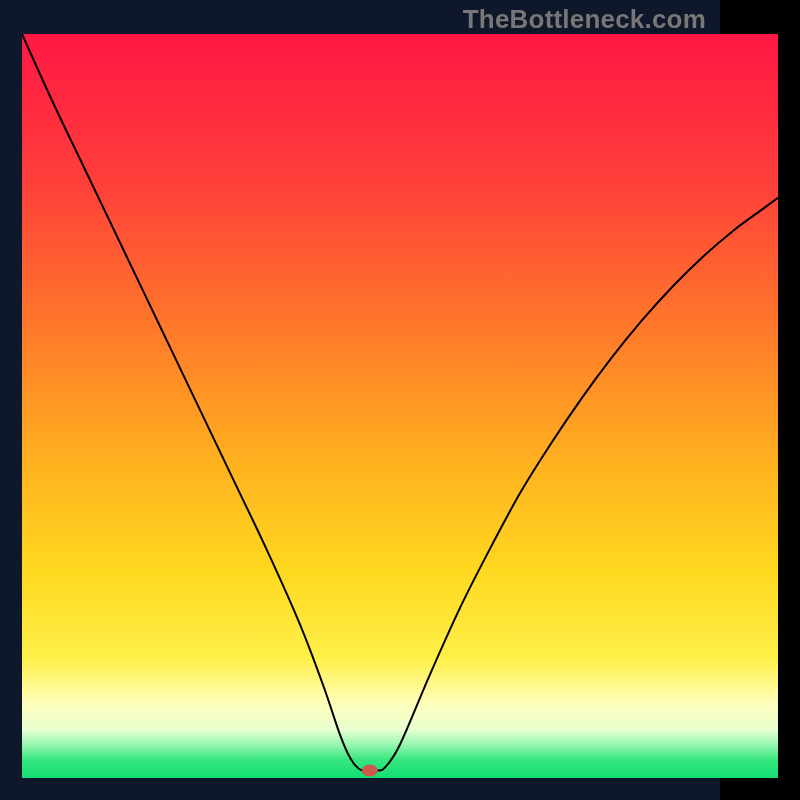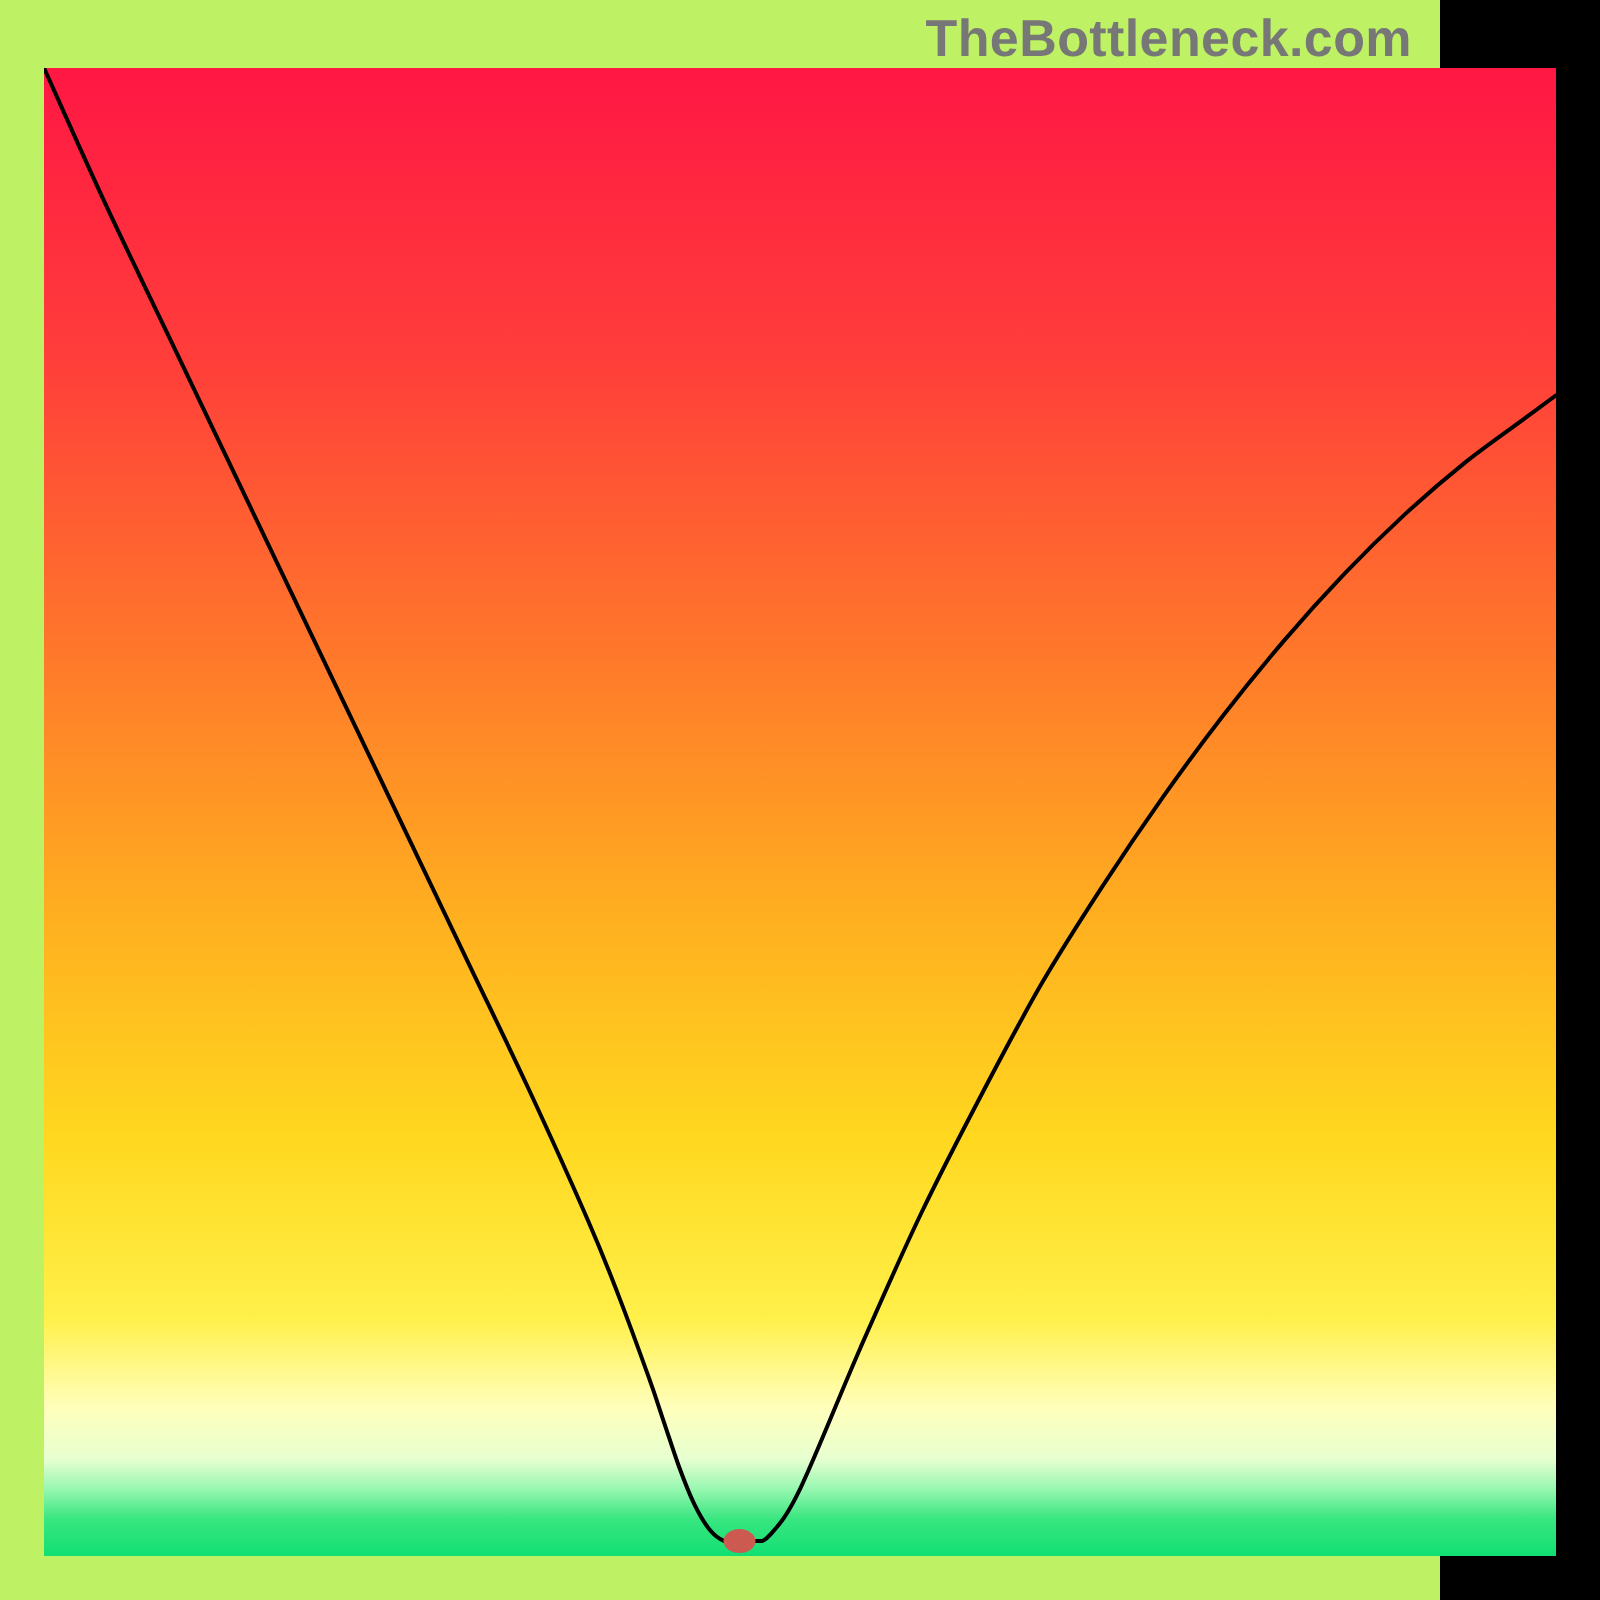--- a/index.html
+++ b/index.html
@@ -8,21 +8,21 @@
     width: 800px;
     height: 800px;
     background: #000;
     overflow: hidden;
     font-family: Arial, Helvetica, sans-serif;
   }
   .outer {
     position: relative;
     width: 720px;
     height: 800px;
-    background: #bef264;
+    background: #0f172a;
   }
   .watermark {
     position: absolute;
     top: 4px;
     right: 14px;
     color: #777;
     font-size: 26px;
     font-weight: 600;
     letter-spacing: 0.2px;
     font-family: Arial, Helvetica, sans-serif;

